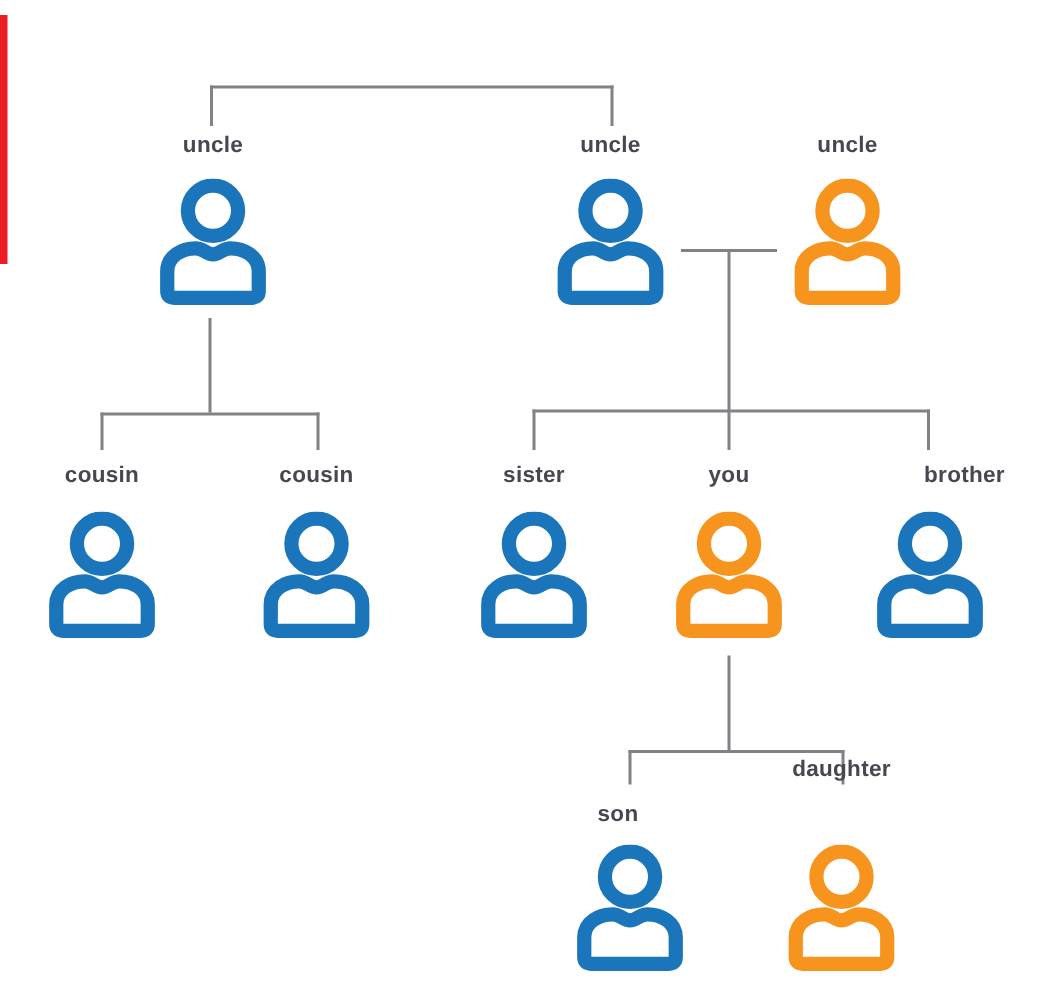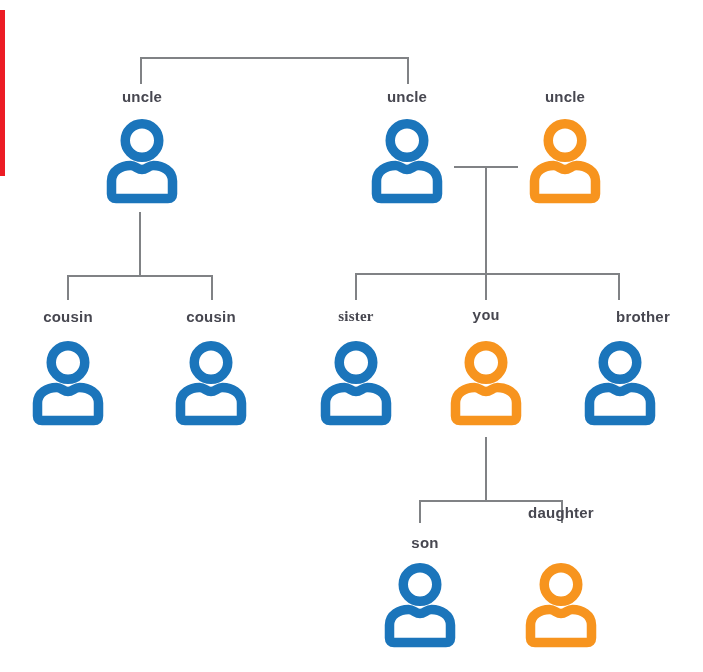--- a/index.html
+++ b/index.html
@@ -84,35 +84,35 @@
       <div class="person-label" style="left: -2px; top: 308px;">cousin</div>
       <div class="node" style="left: 175px; top: 341px;"><span><svg viewBox="0 0 72 86" xmlns="http://www.w3.org/2000/svg">
             <circle cx="36" cy="21.5" r="16.75" fill="none" stroke="#1b75bb" stroke-width="9.5"></circle>
             <path d="M10,79.5 C7,79.5 5.5,78 5.5,75 L5.5,62 C5.5,51.5 15.5,46.5 24.5,46.5 C29.5,46.5 31.5,50.5 36,50.5 C40.5,50.5 42.5,46.5 47.5,46.5 C56.5,46.5 66.5,51.5 66.5,62 L66.5,75 C66.5,78 65,79.5 62,79.5 Z" fill="none" stroke="#1b75bb" stroke-width="9.5" stroke-linejoin="round"></path>
           </svg></span></div>
       <div class="person-label" style="left: 141px; top: 308px;">cousin</div>
       <div class="node" style="left: 320px; top: 341px;"><span><svg viewBox="0 0 72 86" xmlns="http://www.w3.org/2000/svg">
             <circle cx="36" cy="21.5" r="16.75" fill="none" stroke="#1b75bb" stroke-width="9.5"></circle>
             <path d="M10,79.5 C7,79.5 5.5,78 5.5,75 L5.5,62 C5.5,51.5 15.5,46.5 24.5,46.5 C29.5,46.5 31.5,50.5 36,50.5 C40.5,50.5 42.5,46.5 47.5,46.5 C56.5,46.5 66.5,51.5 66.5,62 L66.5,75 C66.5,78 65,79.5 62,79.5 Z" fill="none" stroke="#1b75bb" stroke-width="9.5" stroke-linejoin="round"></path>
           </svg></span></div>
-      <div class="person-label" style="left: 286px; top: 308px; font-family: Liberation Serif, serif;">sister</div>
+      <div class="person-label" style="left: 286px; top: 308px;">sister</div>
       <div class="node" style="left: 450px; top: 341px;"><span><svg viewBox="0 0 72 86" xmlns="http://www.w3.org/2000/svg">
             <circle cx="36" cy="21.5" r="16.75" fill="none" stroke="#f7941e" stroke-width="9.5"></circle>
             <path d="M10,79.5 C7,79.5 5.5,78 5.5,75 L5.5,62 C5.5,51.5 15.5,46.5 24.5,46.5 C29.5,46.5 31.5,50.5 36,50.5 C40.5,50.5 42.5,46.5 47.5,46.5 C56.5,46.5 66.5,51.5 66.5,62 L66.5,75 C66.5,78 65,79.5 62,79.5 Z" fill="none" stroke="#f7941e" stroke-width="9.5" stroke-linejoin="round"></path>
           </svg></span></div>
-      <div class="person-label" style="left: 416px; top: 308px; font-family: Liberation Mono, monospace;">you</div>
+      <div class="person-label" style="left: 416px; top: 308px;">you</div>
       <div class="node" style="left: 584px; top: 341px;"><span><svg viewBox="0 0 72 86" xmlns="http://www.w3.org/2000/svg">
             <circle cx="36" cy="21.5" r="16.75" fill="none" stroke="#1b75bb" stroke-width="9.5"></circle>
             <path d="M10,79.5 C7,79.5 5.5,78 5.5,75 L5.5,62 C5.5,51.5 15.5,46.5 24.5,46.5 C29.5,46.5 31.5,50.5 36,50.5 C40.5,50.5 42.5,46.5 47.5,46.5 C56.5,46.5 66.5,51.5 66.5,62 L66.5,75 C66.5,78 65,79.5 62,79.5 Z" fill="none" stroke="#1b75bb" stroke-width="9.5" stroke-linejoin="round"></path>
           </svg></span></div>
       <div class="person-label" style="left: 573px; top: 308px;">brother</div>
       <div class="node" style="left: 384px; top: 563px;"><span><svg viewBox="0 0 72 86" xmlns="http://www.w3.org/2000/svg">
             <circle cx="36" cy="21.5" r="16.75" fill="none" stroke="#1b75bb" stroke-width="9.5"></circle>
             <path d="M10,79.5 C7,79.5 5.5,78 5.5,75 L5.5,62 C5.5,51.5 15.5,46.5 24.5,46.5 C29.5,46.5 31.5,50.5 36,50.5 C40.5,50.5 42.5,46.5 47.5,46.5 C56.5,46.5 66.5,51.5 66.5,62 L66.5,75 C66.5,78 65,79.5 62,79.5 Z" fill="none" stroke="#1b75bb" stroke-width="9.5" stroke-linejoin="round"></path>
           </svg></span></div>
-      <div class="person-label" style="left: 355px; top: 534px;">son</div>
+      <div class="person-label" style="left: 342px; top: 534px;">son</div>
       <div class="node" style="left: 525px; top: 563px;"><span><svg viewBox="0 0 72 86" xmlns="http://www.w3.org/2000/svg">
             <circle cx="36" cy="21.5" r="16.75" fill="none" stroke="#f7941e" stroke-width="9.5"></circle>
             <path d="M10,79.5 C7,79.5 5.5,78 5.5,75 L5.5,62 C5.5,51.5 15.5,46.5 24.5,46.5 C29.5,46.5 31.5,50.5 36,50.5 C40.5,50.5 42.5,46.5 47.5,46.5 C56.5,46.5 66.5,51.5 66.5,62 L66.5,75 C66.5,78 65,79.5 62,79.5 Z" fill="none" stroke="#f7941e" stroke-width="9.5" stroke-linejoin="round"></path>
           </svg></span></div>
       <div class="person-label" style="left: 491px; top: 504px;">daughter</div>
     </div>
 </div>
 
 </body></html>

